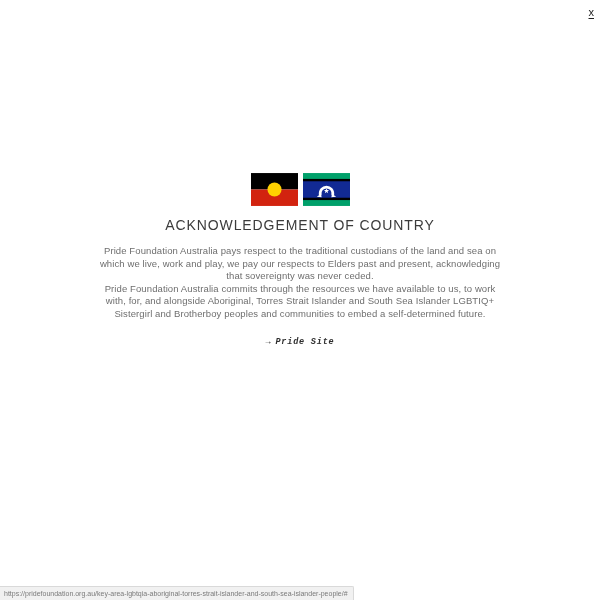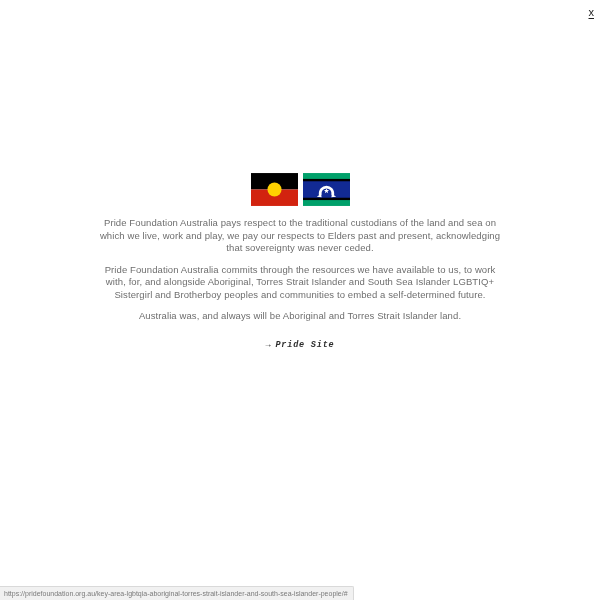--- a/index.html
+++ b/index.html
@@ -39,21 +39,20 @@
     font-weight: 400;
     letter-spacing: 0.9px;
     color: #3b3b3b;
     line-height: 17px;
   }
   .paragraphs {
     width: 402px;
     margin-top: 11px;
     display: flex;
     flex-direction: column;
-    gap: 9px;
   }
   .paragraphs p {
     font-size: 9.5px;
     line-height: 12.5px;
     color: #6e6e6e;
     text-align: center;
     letter-spacing: 0.1px;
   }
   .enter-link {
     margin-top: 17px;
@@ -102,25 +101,25 @@
       <rect x="0" y="0" width="60" height="42" fill="#00a06a"></rect>
       <rect x="0" y="7.5" width="60" height="27" fill="#000000"></rect>
       <rect x="0" y="10.5" width="60" height="21" fill="#122a94"></rect>
       <path d="M22 28.5 C20 14.5, 40 14.5, 38 28.5" fill="none" stroke-width="3.4" stroke="#ffffff"></path>
       <path d="M22.8 26.8 L17.6 30.4 L23.9 30.9 Z" fill="#ffffff"></path>
       <path d="M37.2 26.8 L42.4 30.4 L36.1 30.9 Z" fill="#ffffff"></path>
       <polygon points="30,19.3 30.85,21.63 33.33,21.72 31.38,23.25 32.06,25.63 30,24.25 27.94,25.63 28.62,23.25 26.67,21.72 29.15,21.63" fill="#ffffff"></polygon>
     </svg>
   </div>
 
+  <h1 class="title">ACKNOWLEDGEMENT OF COUNTRY</h1>
 
   <div class="paragraphs">
     <p>Pride Foundation Australia pays respect to the traditional custodians of the land and sea on which we live, work and play, we pay our respects to Elders past and present, acknowledging that sovereignty was never ceded.</p>
     <p>Pride Foundation Australia commits through the resources we have available to us, to work with, for, and alongside Aboriginal, Torres Strait Islander and South Sea Islander LGBTIQ+ Sistergirl and Brotherboy peoples and communities to embed a self-determined future.</p>
-    <p>Australia was, and always will be Aboriginal and Torres Strait Islander land.</p>
   </div>
 
   <a class="enter-link">
     <span>→</span>
     <span>Pride Site</span>
   </a>
 
 </div>
 
 <div class="status-bar">https://pridefoundation.org.au/key-area-lgbtqia-aboriginal-torres-strait-islander-and-south-sea-islander-people/#</div>

